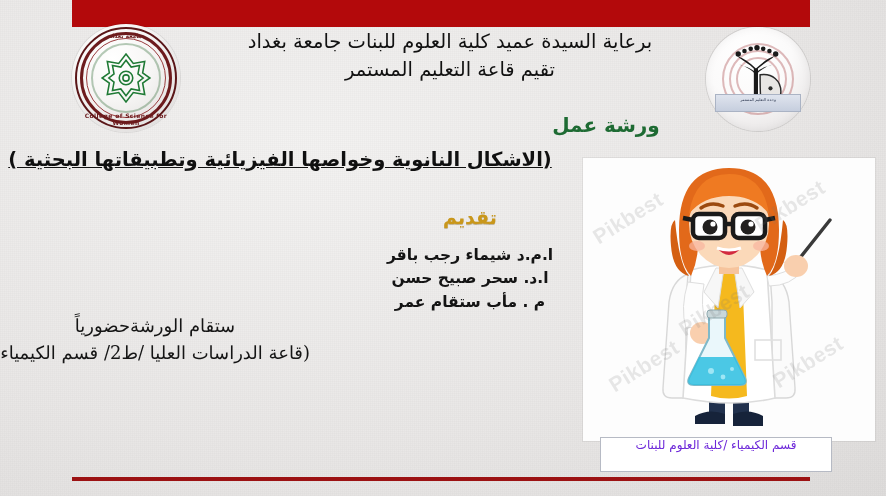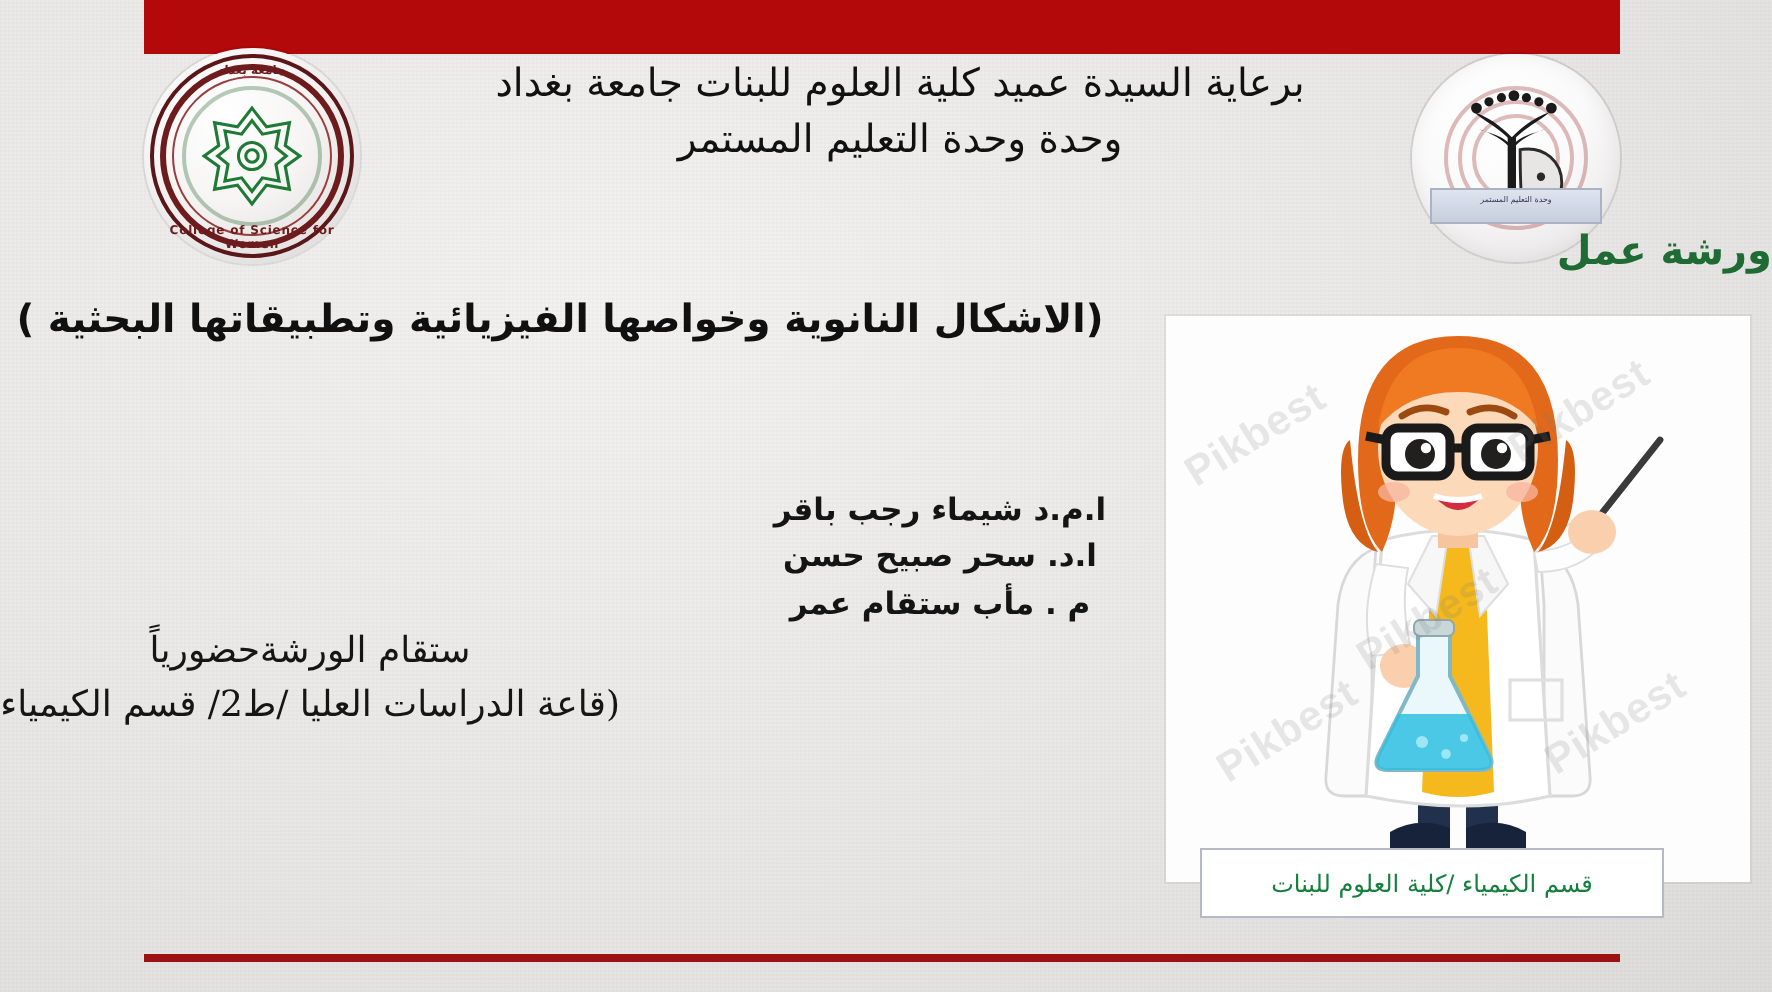--- a/index.html
+++ b/index.html
@@ -84,28 +84,30 @@
     position:absolute;left:190px;top:28px;width:520px;
     text-align:center;color:#111;
     font-weight:normal;line-height:1.42;
     font-size:19.5px;letter-spacing:0px;
   }
   .hdr div{white-space:nowrap;}
 
   
   .workshop-word{
     position:absolute;left:0;right:0;top:113px;
+    text-align:center;
     color:#1e6b33;font-weight:bold;font-size:20px;
     width:560px;
   }
   .workshop-title{
     position:absolute;left:0;top:148px;width:560px;
     text-align:center;
     color:#101010;font-weight:bold;font-size:19.5px;
     white-space:nowrap;
+    text-decoration:underline;
   }
 
   
   .date-block{
     position:absolute;left:130px;top:200px;width:240px;
     text-align:center;color:#151515;font-size:19px;line-height:1.45;
     font-family:"DejaVu Serif","Liberation Serif",serif;
   }
   .date-block div{white-space:nowrap;}
 
@@ -140,24 +142,24 @@
   }
   .wm{
     position:absolute;color:rgba(120,120,120,.17);
     font-size:21px;font-weight:bold;transform:rotate(-32deg);
     font-family:"Liberation Sans",sans-serif;letter-spacing:.5px;
     white-space:nowrap;pointer-events:none;
   }
   .scientist{position:absolute;left:0;top:0;width:292px;height:283px;}
 
   .label-box{
-    position:absolute;left:600px;top:424px;width:230px;height:33px;
+    position:absolute;left:600px;top:437px;width:230px;height:33px;
     background:#ffffff;border:1px solid #b6bac4;
-    display:flex;align-items:center;justify-content:center;
-    font-size:12px;color:#15803d;
+    display:flex;align-items:flex-start;justify-content:center;
+    font-size:12px;color:#6d28d9;
   }
 </style>
 </head>
 <body>
 
 <div id="poster">
 
   <div class="top-banner"></div>
 
   <div class="logo logo-left">
@@ -198,27 +200,28 @@
       </g>
       <path d="M52 46 C64 44 72 52 72 62 C72 72 64 79 54 79 C52 72 52 56 52 46 Z" fill="#e8e6e4" stroke="#2a2a2a" stroke-width="1.4"></path>
       <circle cx="62" cy="59" r="2" fill="#2a2a2a"></circle>
       <path d="M58 68 q5 3 9 0" fill="none" stroke="#2a2a2a" stroke-width="1.3"></path>
     </svg>
     <div class="ribbon">وحدة التعليم المستمر</div>
   </div>
 
   <div class="hdr">
     <div>برعاية السيدة عميد كلية العلوم للبنات جامعة بغداد</div>
-    <div>وحدة وحدة التعليم المستمر</div>
+    <div>تقيم قاعة التعليم المستمر</div>
   </div>
 
   <div class="workshop-word">ورشة عمل</div>
   <div class="workshop-title">(الاشكال النانوية وخواصها الفيزيائية وتطبيقاتها البحثية )</div>
 
 
+  <div class="present-word">تقديم</div>
   <div class="presenters">
     <div>ا.م.د شيماء رجب باقر</div>
     <div>ا.د.  سحر صبيح حسن</div>
     <div>م . مأب ستقام عمر</div>
   </div>
 
   <div class="venue">
     <div>ستقام الورشةحضورياً</div>
     <div>(قاعة الدراسات العليا /ط2/ قسم الكيمياء)</div>
   </div>

